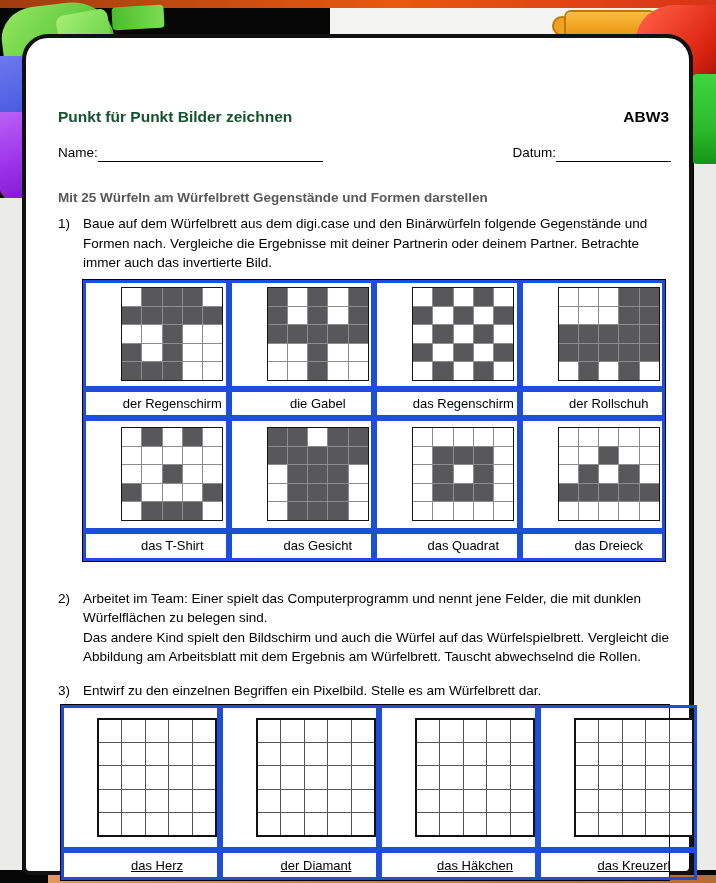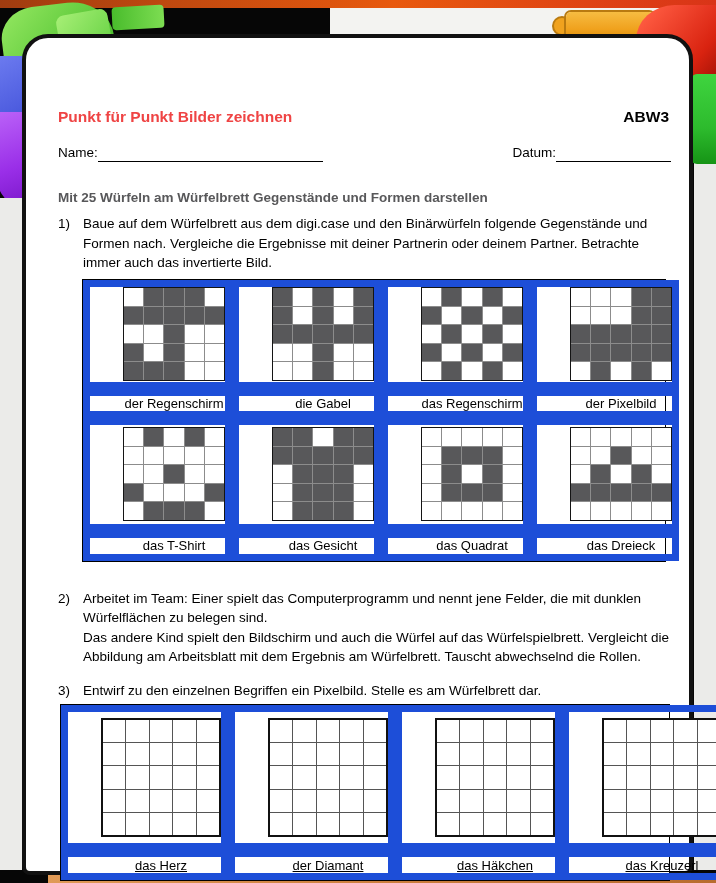--- a/index.html
+++ b/index.html
@@ -39,38 +39,38 @@
   .gray-strip-left{left:0;top:198px;width:22px;height:672px;background:#ebebe9;}
   .gray-strip-right{left:694px;top:160px;width:22px;height:710px;background:#ebebe9;}
   .bottom-bar{left:48px;top:875px;width:668px;height:8px;
     background:linear-gradient(90deg,#e09a56,var(--bottom-bar) 50%,#b86c2e);}
   
   .page{position:absolute;left:22px;top:34px;width:671px;height:841px;
     background:#ffffff;border:4px solid var(--page-border);box-sizing:border-box;
     border-radius:26px 26px 8px 8px;}
   .content{position:relative;width:100%;height:100%;padding:34px 18px 0 32px;box-sizing:border-box;}
   .title-row{display:flex;justify-content:space-between;align-items:baseline;margin-top:35px;}
-  .title{font-size:15.5px;font-weight:bold;color:#ef4444;line-height:20px;}
+  .title{font-size:15.5px;font-weight:bold;color:#14532d;line-height:20px;}
   .code{font-size:15.5px;font-weight:bold;color:#000;line-height:20px;margin-right:2px;}
   .name-row{display:flex;justify-content:space-between;margin-top:16px;font-size:13.5px;line-height:19px;color:#000;}
   .field{display:flex;align-items:flex-end;gap:0;}
   .rule{display:inline-block;border-bottom:1px solid #000;height:15px;}
   .rule.name{width:225px;}
   .rule.date{width:115px;}
   .subtitle{margin-top:26px;font-size:13.5px;font-weight:bold;color:var(--subtitle-text);line-height:19px;}
   .task{display:flex;font-size:13.5px;line-height:19.5px;color:#000;}
   .task .num{flex:0 0 25px;}
   .task .txt{flex:1;}
   .task .txt p{margin:0;}
   .task1{margin-top:7px;}
   .task2{margin-top:27px;}
   .task3{margin-top:14px;}
   
   .wtable{display:grid;border:1px solid #000;background:#fff;}
-  .wtable > div{border:7px solid #1d4ed8;display:flex;align-items:center;justify-content:center;box-sizing:border-box;padding-left:33px;}
+  .wtable > div{border:3px solid #1d4ed8;display:flex;align-items:center;justify-content:center;box-sizing:border-box;padding-left:33px;}
   .table1{margin-left:24px;width:582px;grid-template-columns:repeat(4,1fr);
     grid-template-rows:109px 29px 113px 30px;margin-top:6px;}
   .table2{margin-left:2px;width:608px;grid-template-columns:repeat(4,1fr);
     grid-template-rows:145px 30px;margin-top:4px;text-decoration:underline;}
   .cell-label{font-size:13px;color:#000;}
   .pixelgrid{display:grid;grid-template-columns:repeat(5,1fr);grid-template-rows:repeat(5,1fr);
     gap:1px;background:#8c8c8c;border:1.5px solid #141414;width:100px;height:92px;}
   .pcell.light{background:#ffffff;}
   .pcell.dark{background:var(--dark-cell);}
   .emptygrid{display:grid;grid-template-columns:repeat(5,1fr);grid-template-rows:repeat(5,1fr);
@@ -235,21 +235,21 @@
             <div class="pcell light"></div>
             <div class="pcell dark"></div>
             <div class="pcell light"></div>
             <div class="pcell dark"></div>
             <div class="pcell light"></div>
           </div>
         </div>
       <div class="cell-label">der Regenschirm</div>
       <div class="cell-label">die Gabel</div>
       <div class="cell-label">das Regenschirm</div>
-      <div class="cell-label">der Pixelbild</div>
+      <div class="cell-label">der Rollschuh</div>
       <div>
           <div class="pixelgrid">
             <div class="pcell light"></div>
             <div class="pcell dark"></div>
             <div class="pcell light"></div>
             <div class="pcell dark"></div>
             <div class="pcell light"></div>
             <div class="pcell light"></div>
             <div class="pcell light"></div>
             <div class="pcell light"></div>

